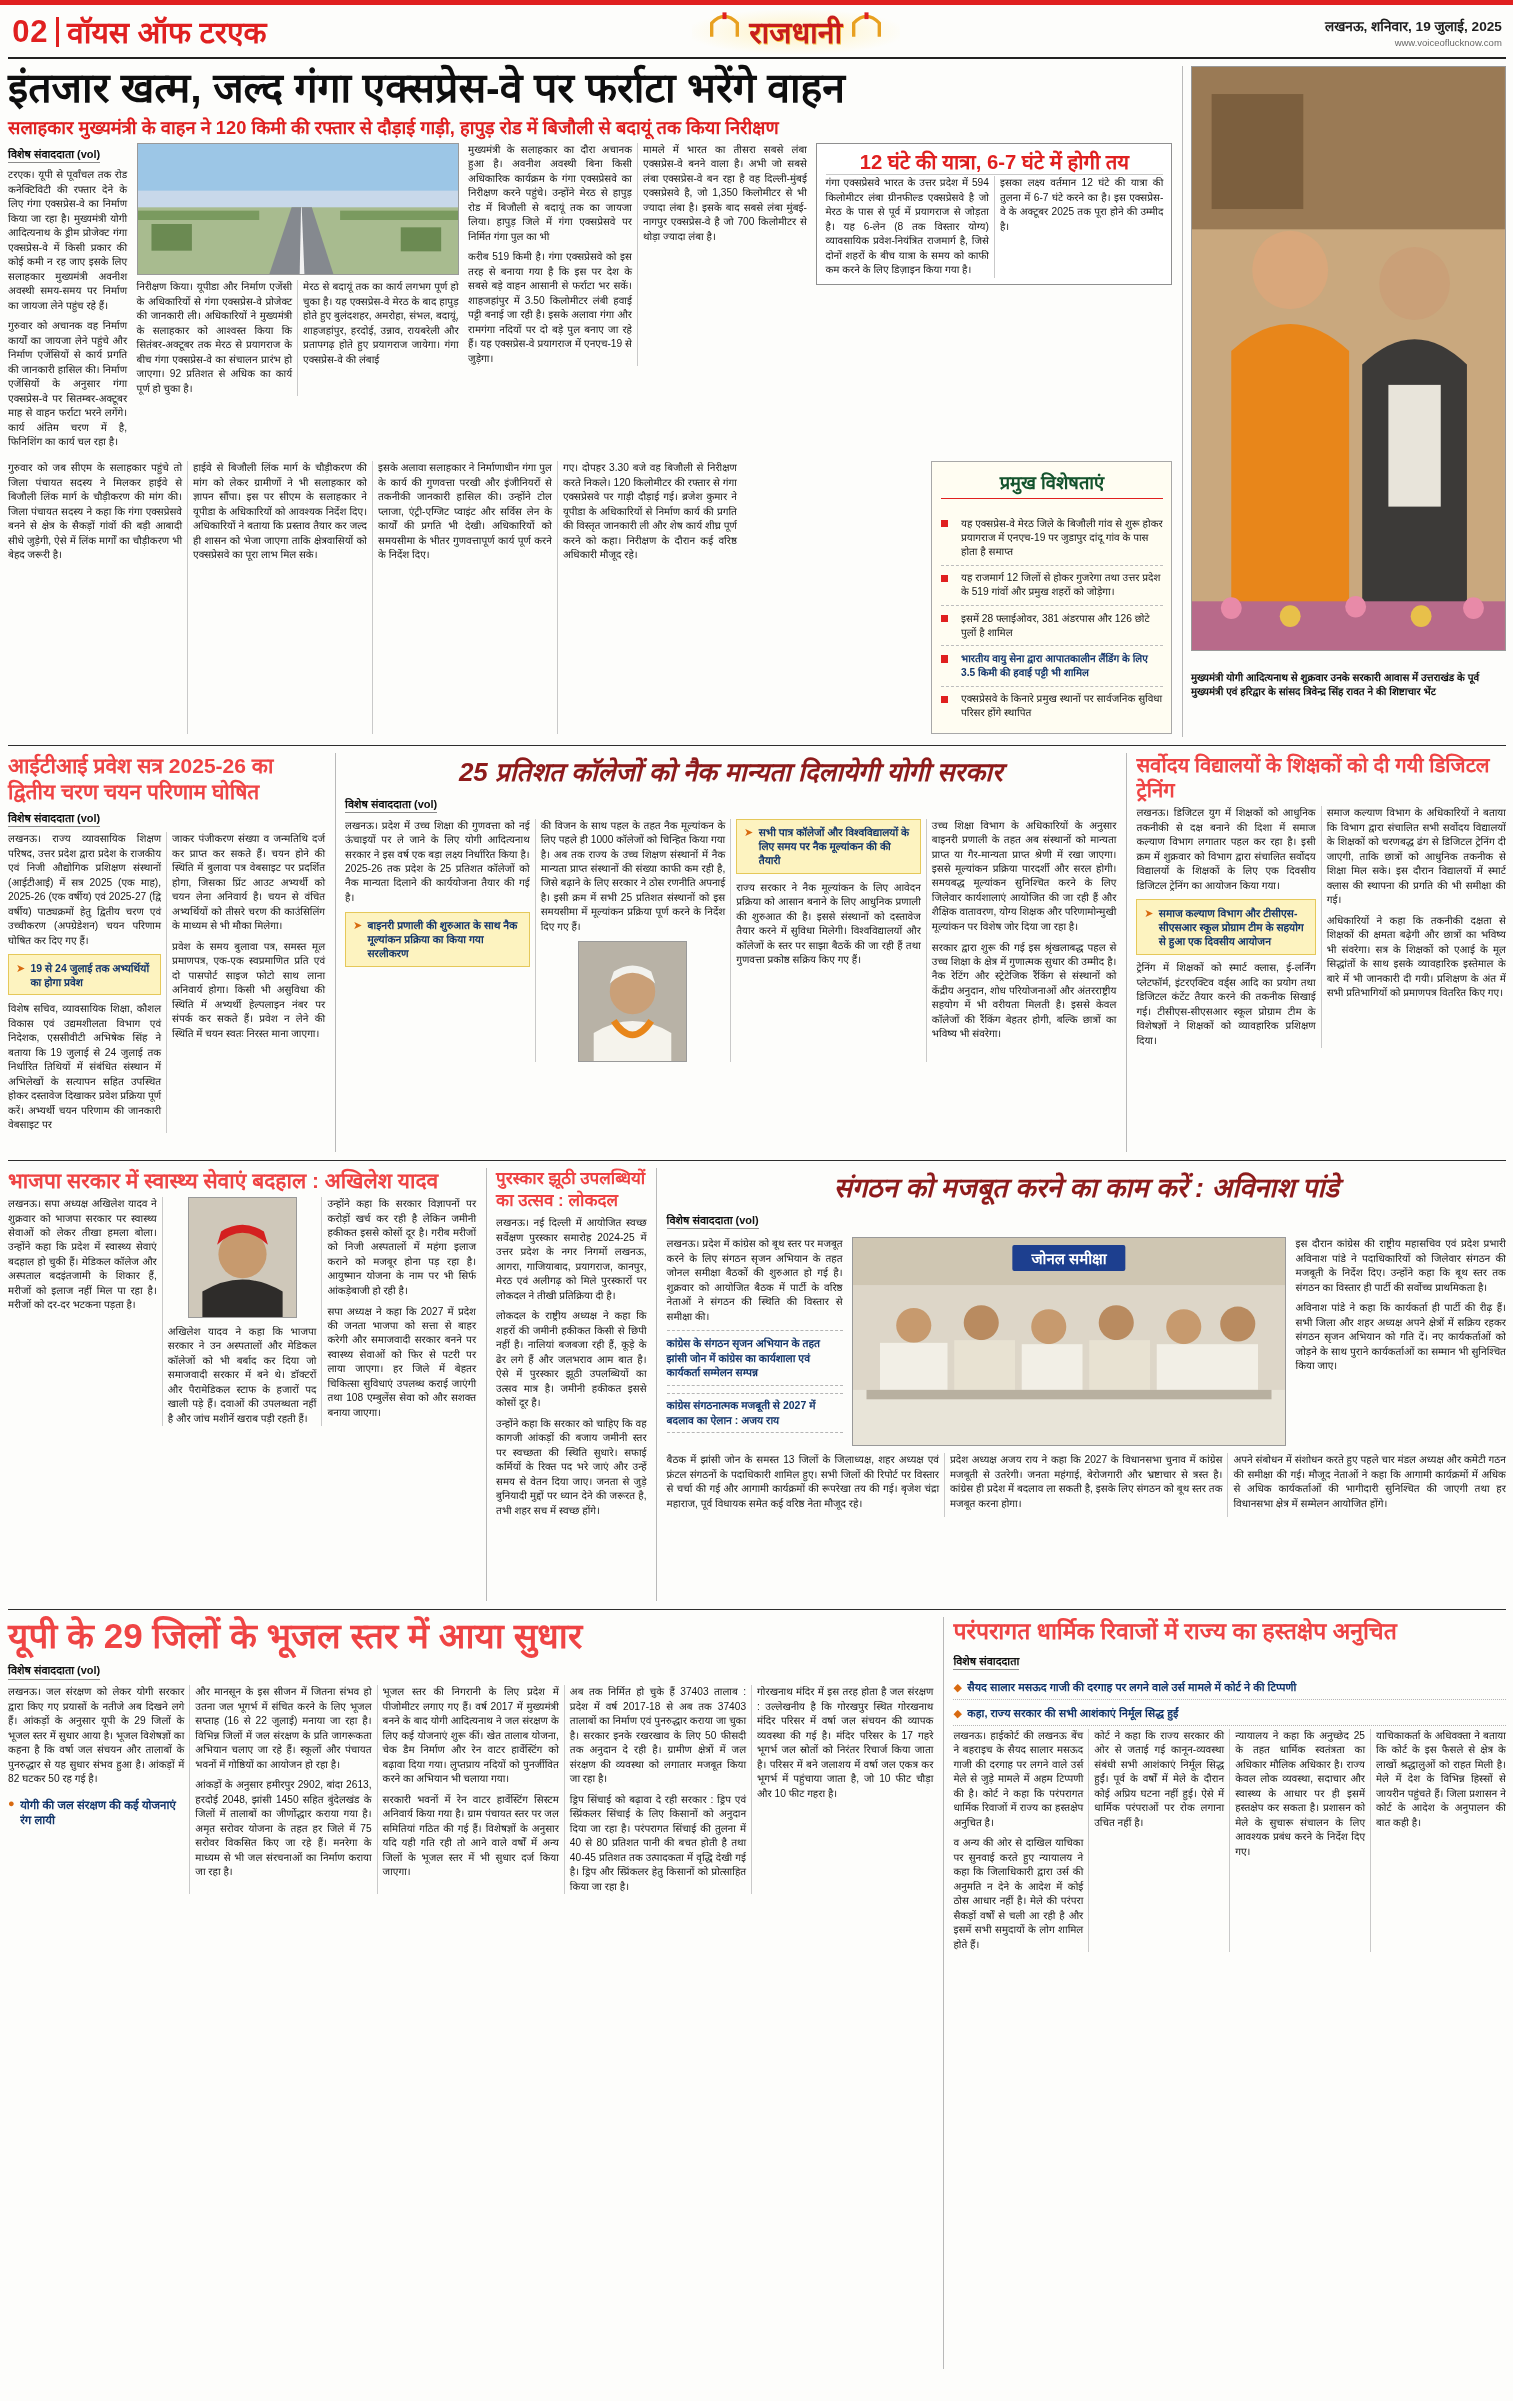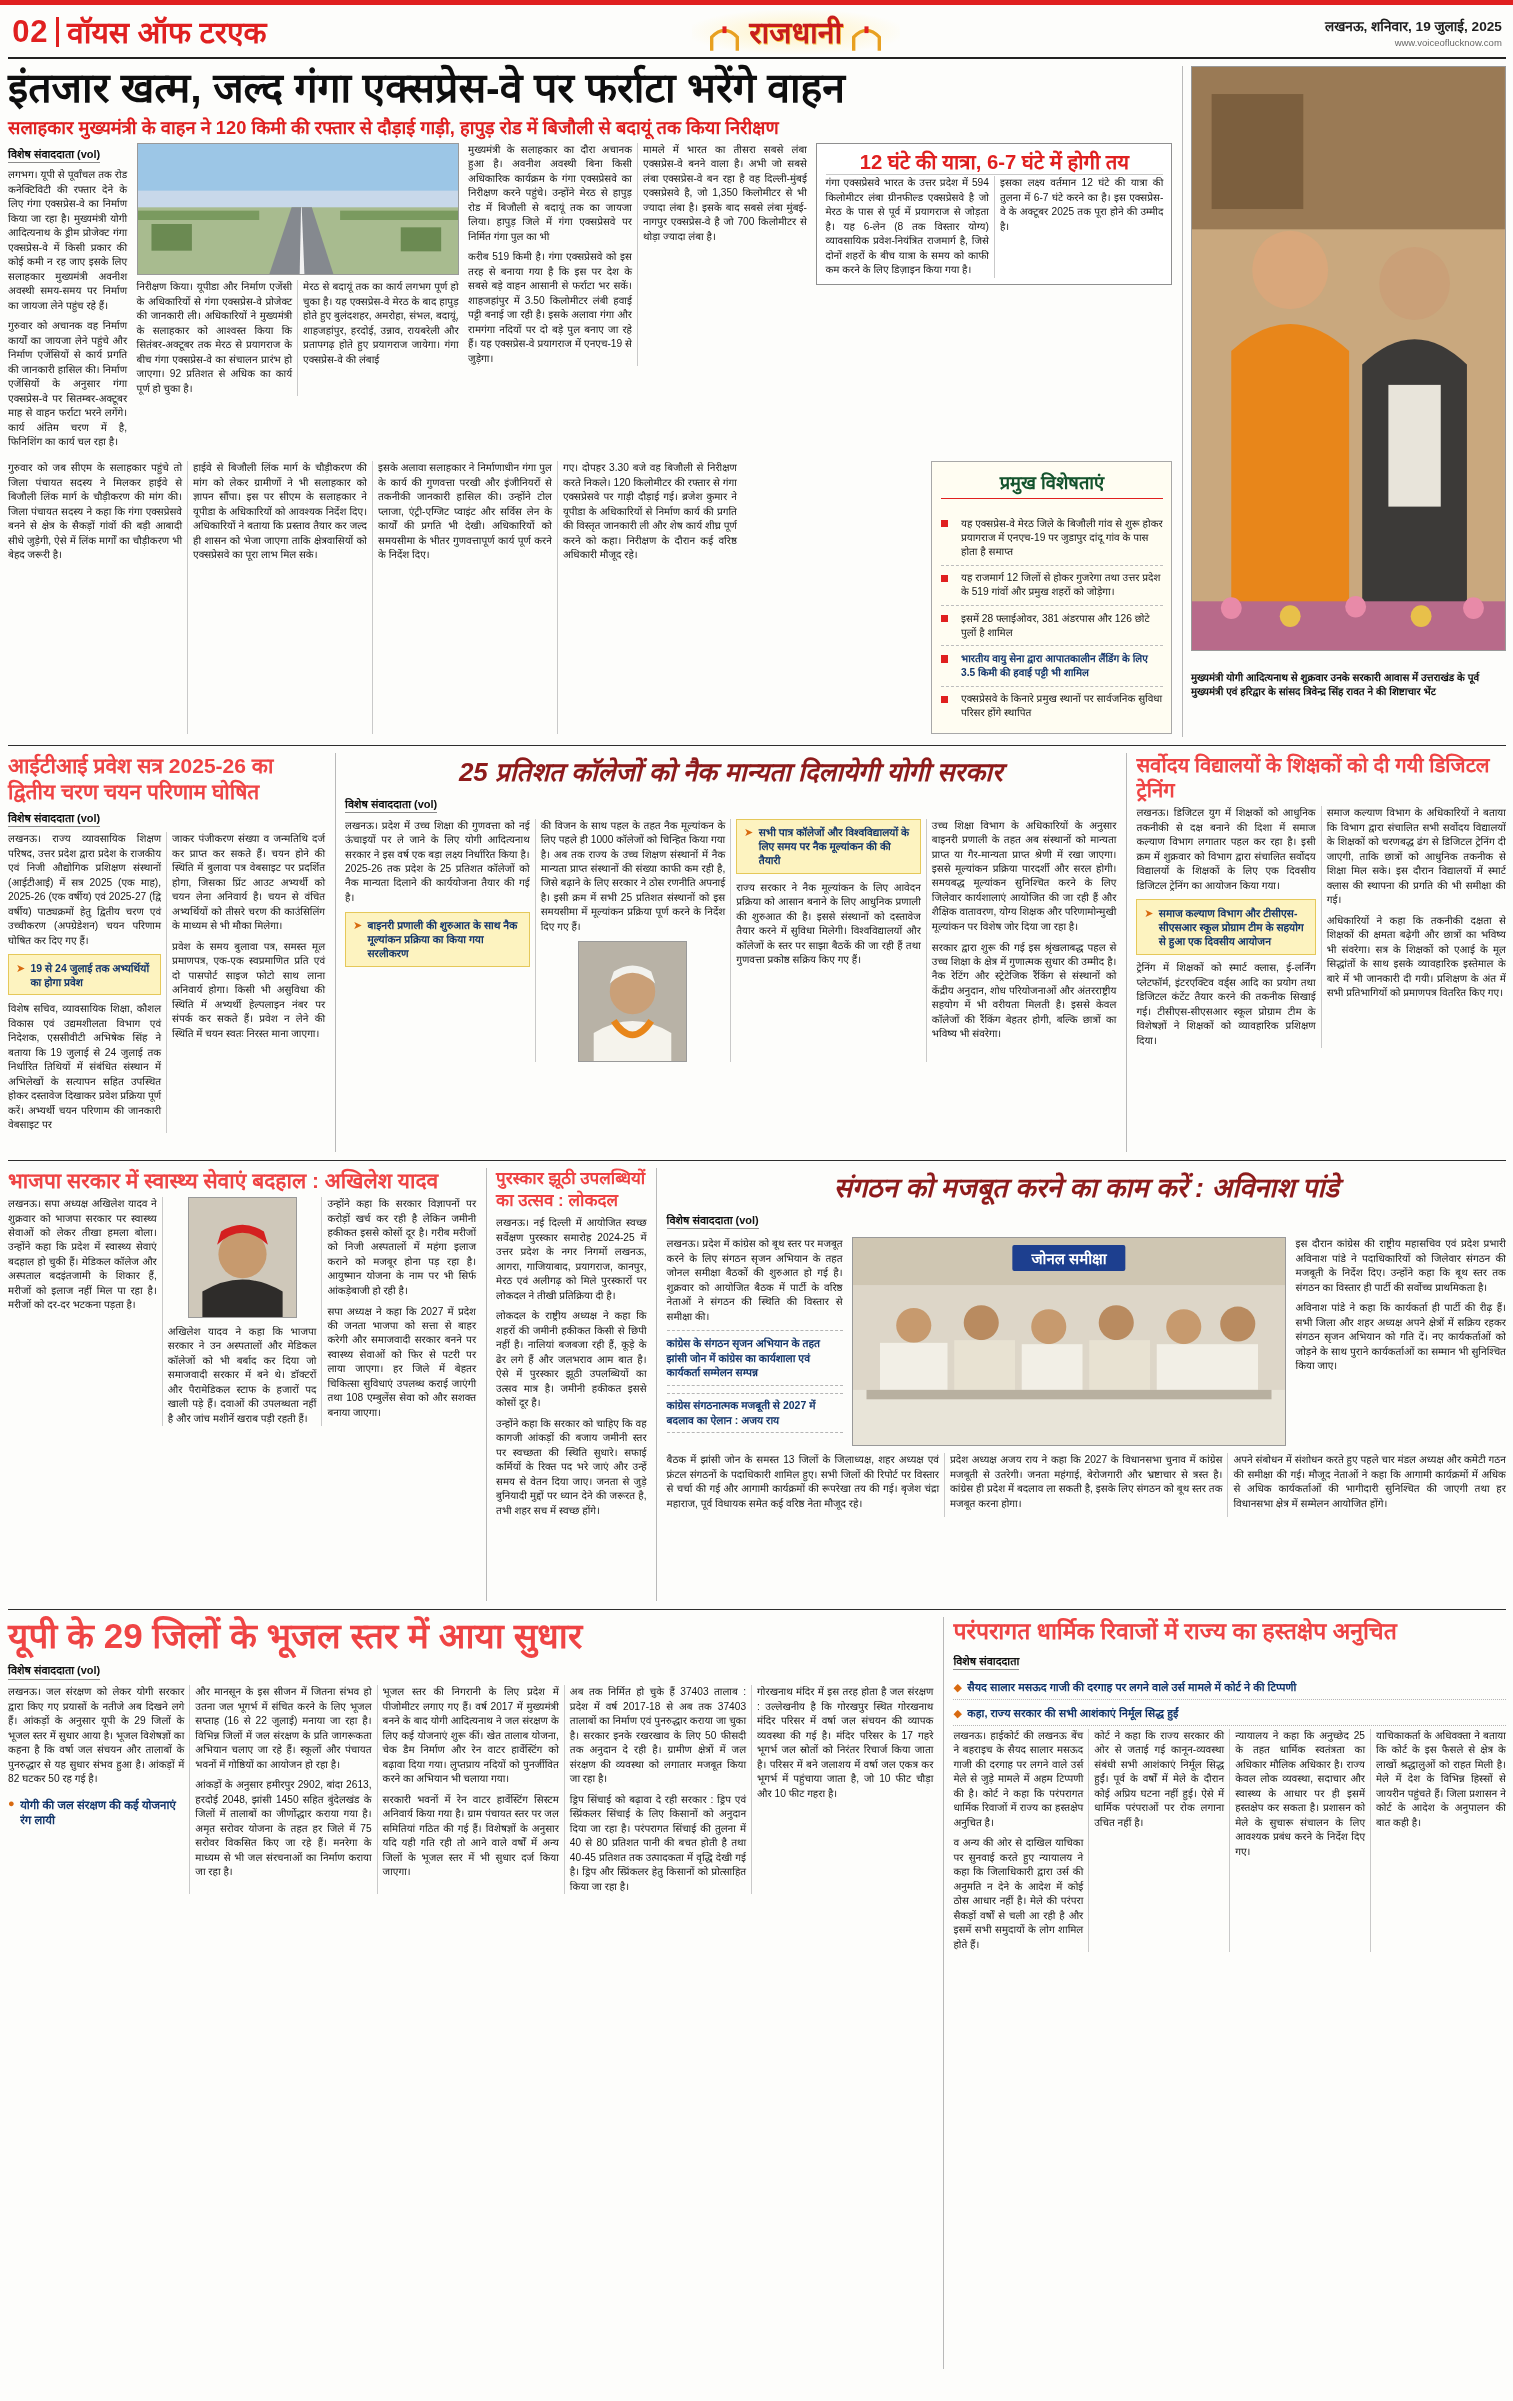--- a/index.html
+++ b/index.html
@@ -8,21 +8,21 @@
   .page{ width:1514px; height:2401px; margin:0 auto; background:#fdfdfb; border-top:5.4px solid #e02020;
          padding:4.1px 8.1px 6.8px; overflow:hidden; position:relative; color:#161616;}
 
   
   .masthead-row{ display:flex; align-items:center; justify-content:space-between; height:50px;
                  border-bottom:2px solid #222; padding:1.4px 4.1px 4.1px;}
   .mast-left{ display:flex; align-items:center; gap:8.1px;}
   .page-num{ font-size:31px; font-weight:bold; color:#e02020; letter-spacing:0.7px;}
   .mast-bar{ width:2.7px; height:30px; background:#e02020;}
   .mast-title{ font-size:30px; font-weight:bold; color:#e02020;}
-  .logo-wrap{ display:flex; align-items:flex-end; gap:9px; background:radial-gradient(ellipse at center,#fff3c4 0%,#fdfdfb 75%); padding:1.4px 17.6px; border-radius:5.4px;}
+  .logo-wrap{ display:flex; align-items:flex-start; gap:9px; background:radial-gradient(ellipse at center,#fff3c4 0%,#fdfdfb 75%); padding:1.4px 17.6px; border-radius:5.4px;}
   .logo-text{ font-size:30px; font-weight:bold; color:#c81d1d; text-shadow:0.7px 0.7px 0 #f5c542;}
   .mast-right{ text-align:right;}
   .date-line{ font-size:13.6px; font-weight:bold; color:#1d1d1d;}
   .website{ font-size:9.5px; color:#666; margin-top:2px;}
 
   
   .byline{ font-size:11px; font-weight:bold; color:#101010; display:inline-block;
            border-bottom:0.7px solid #8a8a8a; padding-bottom:1.4px; margin:2.7px 0 5.4px;}
   p.body{ font-size:10.2px; line-height:1.42; text-align:justify; margin-bottom:6.1px; break-inside:avoid-column;}
   .cols2{ columns:2; column-gap:11px; column-rule:0.7px solid #c9c9c9;}
@@ -136,21 +136,21 @@
   </header>
 
   <section class="lead">
     <div class="lead-main">
       <h1 class="lead-headline">इंतजार खत्म, जल्द गंगा एक्सप्रेस-वे पर फर्राटा भरेंगे वाहन</h1>
       <div class="lead-subhead">सलाहकार मुख्यमंत्री के वाहन ने 120 किमी की रफ्तार से दौड़ाई गाड़ी, हापुड़ रोड में बिजौली से बदायूं तक किया निरीक्षण</div>
 
       <div class="band1">
         <div class="col-narrow">
           <span class="byline">विशेष संवाददाता (vol)</span>
-          <p class="body">लगभग। यूपी से पूर्वांचल तक रोड कनेक्टिविटी की रफ्तार देने के लिए गंगा एक्सप्रेस-वे का निर्माण किया जा रहा है। मुख्यमंत्री योगी आदित्यनाथ के ड्रीम प्रोजेक्ट गंगा एक्सप्रेस-वे में किसी प्रकार की कोई कमी न रह जाए इसके लिए सलाहकार मुख्यमंत्री अवनीश अवस्थी समय-समय पर निर्माण का जायजा लेने पहुंच रहे हैं।</p>
+          <p class="body">टरएक। यूपी से पूर्वांचल तक रोड कनेक्टिविटी की रफ्तार देने के लिए गंगा एक्सप्रेस-वे का निर्माण किया जा रहा है। मुख्यमंत्री योगी आदित्यनाथ के ड्रीम प्रोजेक्ट गंगा एक्सप्रेस-वे में किसी प्रकार की कोई कमी न रह जाए इसके लिए सलाहकार मुख्यमंत्री अवनीश अवस्थी समय-समय पर निर्माण का जायजा लेने पहुंच रहे हैं।</p>
           <p class="body">गुरुवार को अचानक वह निर्माण कार्यों का जायजा लेने पहुंचे और निर्माण एजेंसियों से कार्य प्रगति की जानकारी हासिल की। निर्माण एजेंसियों के अनुसार गंगा एक्सप्रेस-वे पर सितम्बर-अक्टूबर माह से वाहन फर्राटा भरने लगेंगे। कार्य अंतिम चरण में है, फिनिशिंग का कार्य चल रहा है।</p>
         </div>
 
         <div class="lead-img-block">
           <div class="photo expressway">
             <svg viewBox="0 0 475 195" preserveAspectRatio="none">
               <rect width="475" height="95" fill="#9cc6e6"></rect>
               <rect y="70" width="475" height="30" fill="#c8d8ea"></rect>
               <rect y="95" width="475" height="100" fill="#a8bb8f"></rect>
               <polygon points="195,195 290,195 258,95 228,95" fill="#85898f"></polygon>

